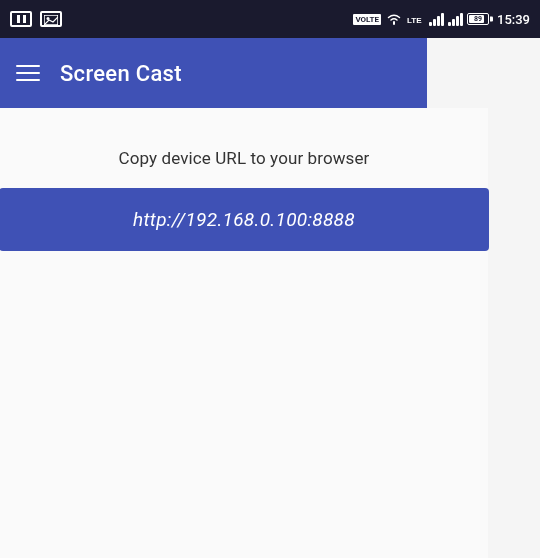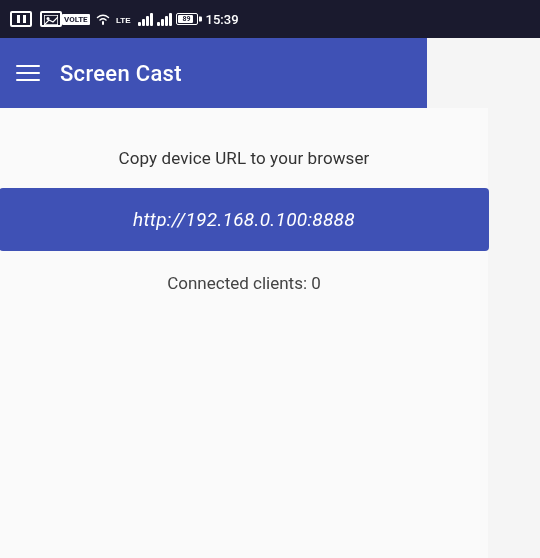--- a/index.html
+++ b/index.html
@@ -16,21 +16,21 @@
       overflow: hidden;
     }
 
     
     .status-bar {
       width: 540px;
       height: 38px;
       background: #1a1a2e;
       display: flex;
       align-items: center;
-      justify-content: flex-start;
+      justify-content: space-between;
       padding: 11px 10px;
     }
 
     .status-bar-left {
       display: flex;
       align-items: center;
       gap: 8px;
     }
 
     .status-bar-right {
@@ -290,15 +290,14 @@
   <span class="app-title">Screen Cast</span>
 </div>
 
 <div class="main-content">
   <p class="instruction-text">Copy device URL to your browser</p>
 
   <div class="url-box">
     <span class="url-text">http://192.168.0.100:8888</span>
   </div>
 
-  <p class="connected-text">Connected clients: 0</p>
 
 </div>
 
 </body></html>

